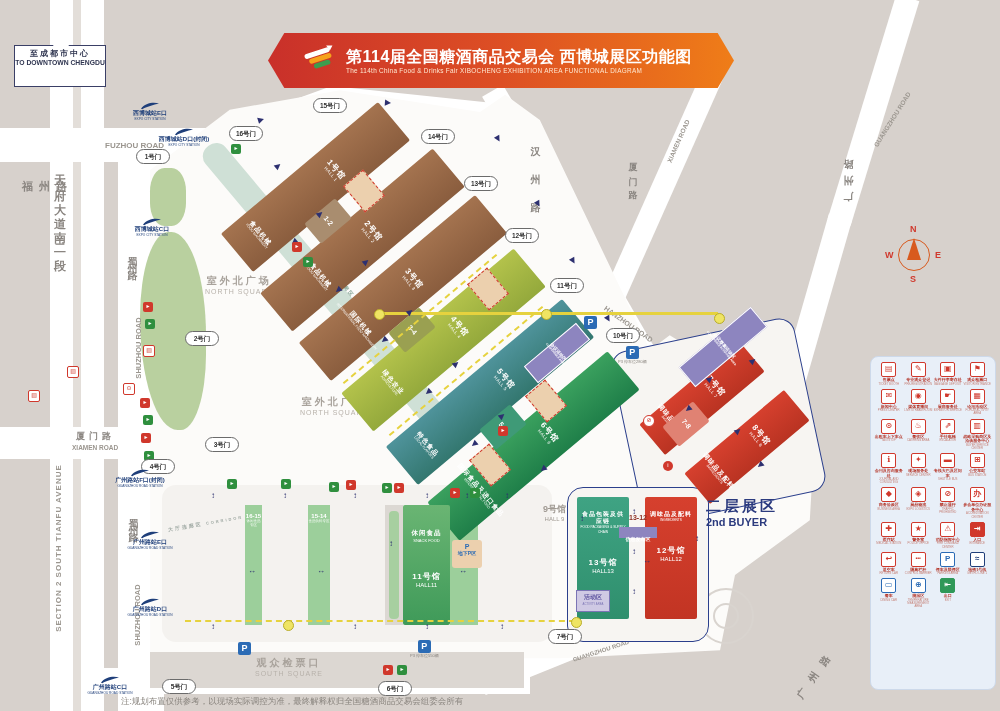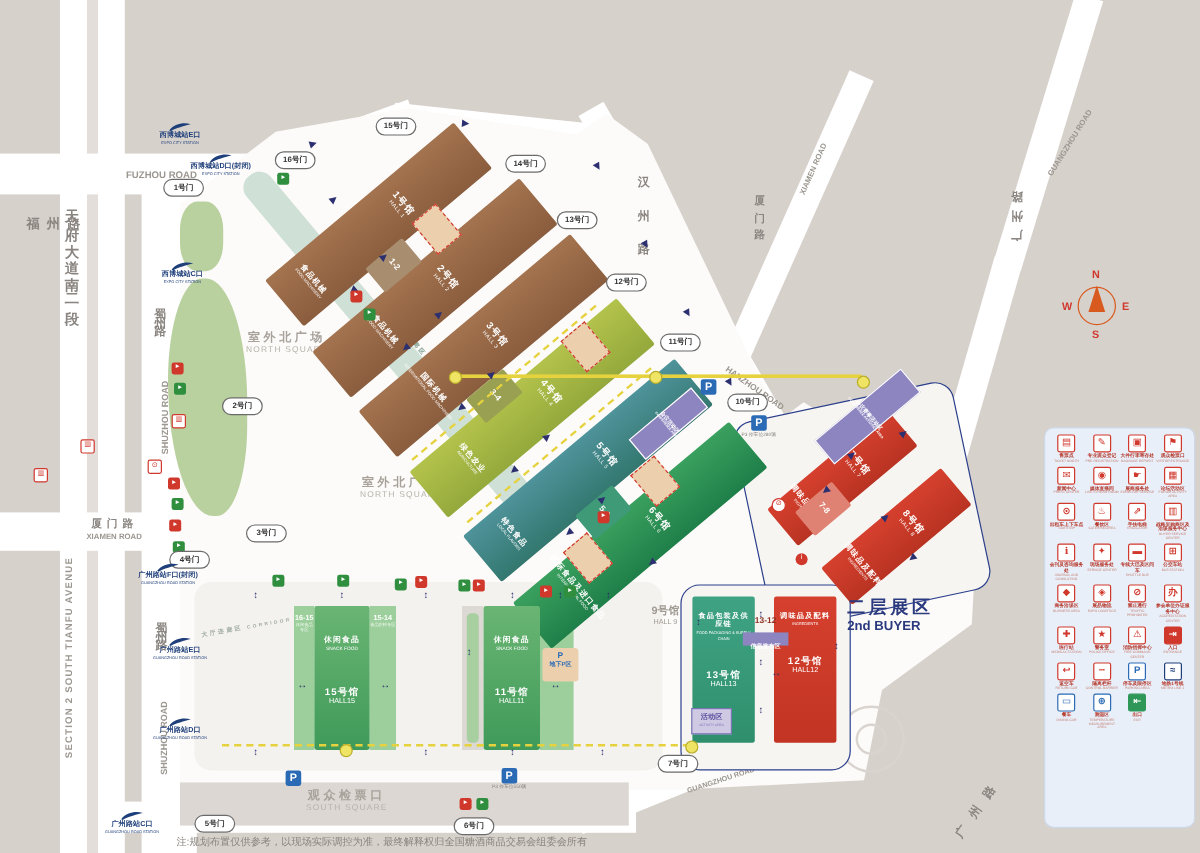--- a/index.html
+++ b/index.html
@@ -112,21 +112,42 @@
 
   <div class="bldg" style="left:625px;top:333px;width:185px;height:175px;transform:rotate(-12deg);"></div>
   <div class="bldg" style="left:567px;top:487px;width:140px;height:153px;"></div>
   <div class="abs" style="left:162px;top:485px;width:390px;height:157px;background:#f4f2ef;border-radius:14px;z-index:6;"></div>
 
   <div class="yline" style="left:380px;top:312px;width:338px;height:2.5px;"></div>
   <div class="ydash" style="left:185px;top:620px;width:390px;"></div>
   <div class="ydash rot" style="left:320px;top:318px;width:200px;transform:rotate(-40deg);"></div>
   <div class="ydash rot" style="left:366px;top:370px;width:200px;transform:rotate(-40deg);"></div>
 
-
+  <div class="banner">
+    <div style="margin-left:34px;margin-right:8px;">
+      <svg width="36" height="30" viewBox="0 0 36 30">
+        <g transform="rotate(-18 18 15)">
+          <rect x="4" y="6" width="26" height="5" rx="2.5" fill="#fff"></rect>
+          <rect x="7" y="12" width="23" height="5" rx="2.5" fill="#f6a21c"></rect>
+          <rect x="10" y="18" width="17" height="5" rx="2.5" fill="#3f9d4e"></rect>
+          <path d="M28 4 L34 6 L30 10 Z" fill="#fff"></path>
+        </g>
+      </svg>
+    </div>
+    <div>
+      <div class="tt">第114届全国糖酒商品交易会 西博城展区功能图</div>
+      <div class="st">The 114th China Food &amp; Drinks Fair  XIBOCHENG EXHIBITION AREA FUNCTIONAL DIAGRAM</div>
+    </div>
+  </div>
+
+  <div class="dirbox" style="left:14px;top:45px;width:90px;height:38px;padding-top:2px;">
+    <div style="position:absolute;left:38px;top:-14px;width:0;height:0;border-left:8px solid transparent;border-right:8px solid transparent;border-bottom:14px solid #fff;"></div>
+    <div style="font-size:8px;font-weight:bold;letter-spacing:2px;">至成都市中心</div>
+    <div style="font-size:6.8px;font-weight:bold;line-height:8px;">TO DOWNTOWN CHENGDU</div>
+  </div>
 
   <div class="rlab" style="left:22px;top:139px;font-size:11px;letter-spacing:6px;color:#8a8580;margin-top:40px;">福州路</div>
   <div class="rlab" style="left:105px;top:141px;font-size:8px;">FUZHOU ROAD</div>
   <div class="rcjk" style="left:51px;top:165px;font-size:12px;letter-spacing:14px;">天府大道南二段</div>
   <div class="abs rot" style="left:56px;top:548px;transform:translate(-50%,-50%) rotate(-90deg);"><span class="rlab" style="position:static;font-size:8px;letter-spacing:1px;">SECTION 2 SOUTH TIANFU AVENUE</span></div>
   <div class="rcjk" style="left:125px;top:248px;font-size:10px;letter-spacing:7px;">蜀州路</div>
   <div class="abs rot" style="left:136px;top:348px;transform:translate(-50%,-50%) rotate(-90deg);"><span class="rlab" style="position:static;font-size:7.5px;">SHUZHOU ROAD</span></div>
   <div class="rcjk" style="left:126px;top:510px;font-size:10px;letter-spacing:7px;">蜀州路</div>
   <div class="abs rot" style="left:135px;top:615px;transform:translate(-50%,-50%) rotate(-90deg);"><span class="rlab" style="position:static;font-size:7.5px;">SHUZHOU ROAD</span></div>
   <div class="rlab" style="left:76px;top:430px;font-size:9px;letter-spacing:4px;color:#8a8580;">厦门路</div>
@@ -168,21 +189,21 @@
     <span style="font-size:5px;color:#fff;font-weight:bold;line-height:11px;">信息发布区</span>
   </div>
   <div class="abs" style="left:576px;top:590px;width:32px;height:20px;background:#cfc9e4;border:1px solid #7b74b5;z-index:20;text-align:center;">
     <div style="font-size:6px;color:#5b519e;font-weight:bold;margin-top:2px;">活动区</div>
     <div style="font-size:2.8px;color:#7b74b5;">ACTIVITY AREA</div>
   </div>
   <div class="abs" style="left:452px;top:540px;width:30px;height:28px;background:#ecd0ae;border-radius:3px;z-index:20;text-align:center;">
     <div style="color:#2b6bb5;font-weight:bold;font-size:7px;margin-top:3px;">P</div>
     <div style="font-size:5px;color:#2b6bb5;font-weight:bold;">地下P区</div>
   </div>
-  <div class="abs" style="left:147px;top:696px;font-size:8.5px;color:#8a857f;z-index:40;">注:规划布置仅供参考，以现场实际调控为准，最终解释权归全国糖酒商品交易会组委会所有</div>
+  <div class="abs" style="left:121px;top:696px;font-size:8.5px;color:#8a857f;z-index:40;">注:规划布置仅供参考，以现场实际调控为准，最终解释权归全国糖酒商品交易会组委会所有</div>
 
   <div class="compass">
     <div class="ring"></div>
     <div class="needle"></div>
     <span class="abs" style="left:25px;top:-2px;">N</span>
     <span class="abs" style="left:50px;top:24px;">E</span>
     <span class="abs" style="left:25px;top:48px;">S</span>
     <span class="abs" style="left:0px;top:24px;">W</span>
   </div>
 
@@ -509,26 +530,20 @@
     </div>
     <div class="purp" style="left: 676px; top: 334px; width: 92px; height: 24px; transform: rotate(-40deg);">
       <div class="vlab" style="left: 50%;">
         <div style="font-size:4.5px;font-weight:bold;">会议赛事活动区</div>
         <div style="font-size:2.8px;">CONFERENCE ACTIVITIES AREA</div>
       </div>
     </div>
     <div class="bconn" style="left: 245px; width: 17px;">
       <div class="ct">16-15</div>
       <div class="cs">休闲食品专区</div>
-    </div>
-    <div class="bhall" style="left: 262px; width: 46px; background: linear-gradient(rgb(106, 181, 115), rgb(63, 154, 89));">
-      <div class="bc1">休闲食品</div>
-      <div class="bc2">SNACK FOOD</div>
-      <div class="bn1">15号馆</div>
-      <div class="bn2">HALL15</div>
     </div>
     <div class="bconn" style="left: 308px; width: 22px;">
       <div class="ct">15-14</div>
       <div class="cs">食品饮料专区</div>
     </div>
     <div class="bconn" style="left: 385px; width: 18px; background: rgb(220, 216, 211);">
       <div class="abs" style="left: 4px; top: 6px; width: 10px; height: 108px; background: rgb(167, 207, 160); border-radius: 4px;"></div>
     </div>
     <div class="bhall" style="left: 403px; width: 47px; background: linear-gradient(rgb(106, 181, 115), rgb(63, 154, 89));">
       <div class="bc1">休闲食品</div>

